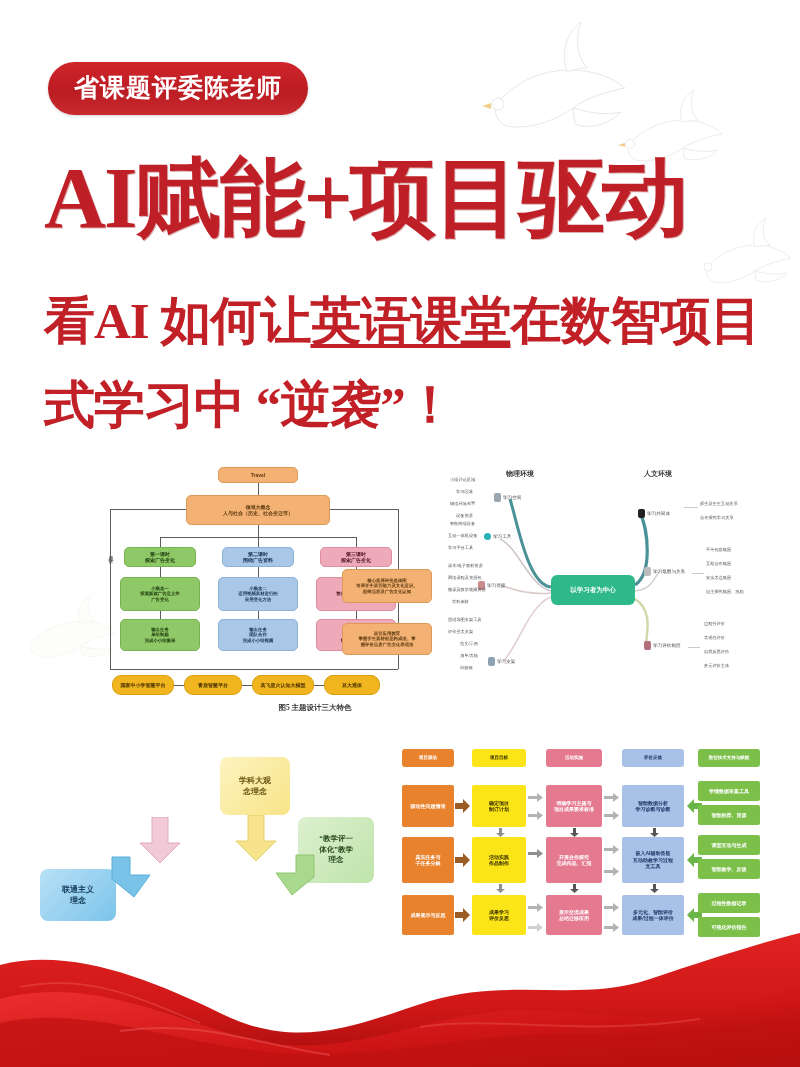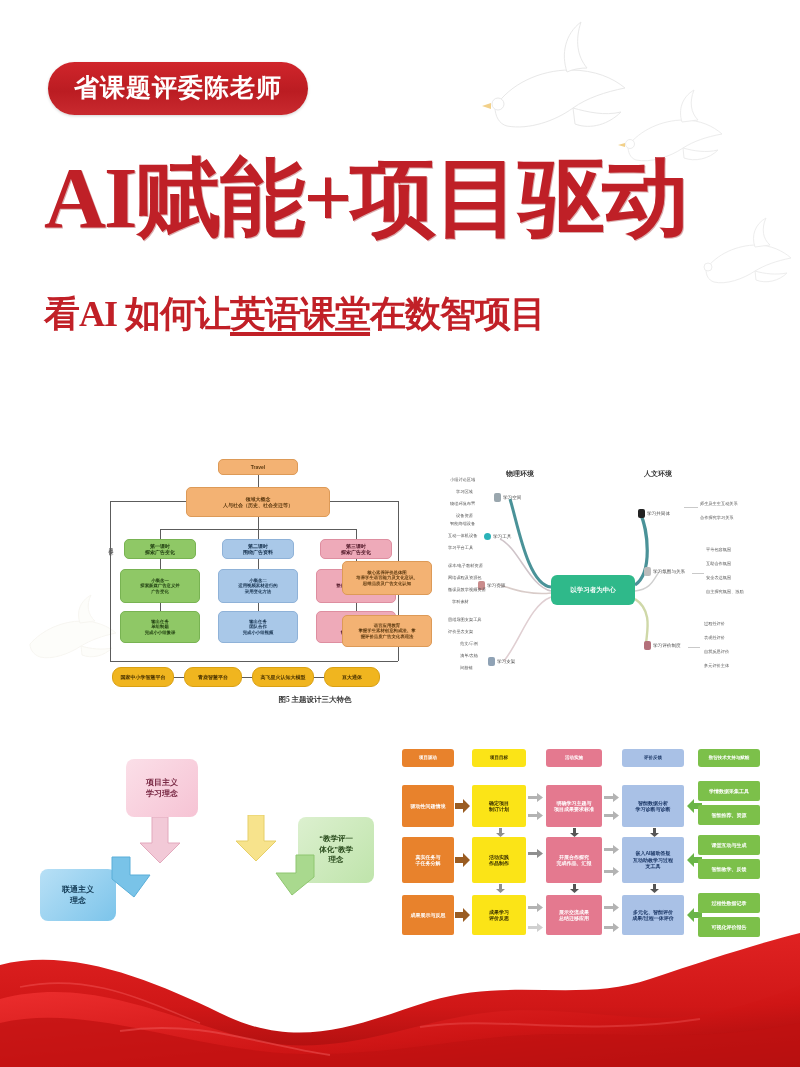--- a/index.html
+++ b/index.html
@@ -37,34 +37,34 @@
     letter-spacing:-2px;
     white-space:nowrap;
     text-shadow:1px 1px 0 rgba(150,20,24,.35);
   }
 
   
   .sub{
     position:absolute;left:44px;width:726px;
     font-family:"Liberation Serif","DejaVu Serif",serif;
     font-weight:bold;
-    font-size:36px;line-height:1.0;
+    font-size:51px;line-height:1.0;
     color:#c12027;
     white-space:nowrap;
     letter-spacing:-1px;
   }
   #sub1{top:296px;}
   #sub2{top:380px;}
   .ul{ text-decoration:underline; text-decoration-thickness:4px; text-underline-offset:6px;}
 
   
   #figures{position:absolute;left:0;top:455px;width:800px;height:505px;}
 
   
-  #fig1{position:absolute;left:98px;top:0px;width:340px;height:270px;}
+  #fig1{position:absolute;left:98px;top:8px;width:340px;height:270px;}
   .n{position:absolute;box-sizing:border-box;display:flex;align-items:center;justify-content:center;
      text-align:center;border-radius:5px;font-size:5px;line-height:1.25;font-weight:bold;
      padding:2px 2px;overflow:hidden;}
   .n.sm{font-size:4.4px;}
   .or{background:#f3b273;border:1px solid #dd9a57;color:#5d3a10;}
   .gr{background:#8fc866;border:1px solid #78b352;color:#1f3d10;}
   .bl{background:#a9c8e8;border:1px solid #8fb2d8;color:#16324f;}
   .pk{background:#eeaab9;border:1px solid #de8ea0;color:#4f1626;}
   .ye{background:#f0b51f;border:1px solid #d9a013;color:#4a3300;border-radius:9px;}
   .ln{position:absolute;background:#5c5c5c;}
@@ -160,20 +160,21 @@
     </svg>
   </div>
 
   <div id="badge">省课题评委陈老师</div>
 
   <div id="headline">AI赋能+项目驱动</div>
 
   <div id="sub1" class="sub">
     <span>看AI 如何让</span><span class="ul">英语课堂</span><span>在数智项目</span>
   </div>
+  <div id="sub2" class="sub">式学习中 “逆袭”！</div>
 
   <div id="figures">
 
     <div id="fig1">
       <div id="fig1side">主题设计</div>
 
       <div class="n or" style="left:120px;top:4px;width:80px;height:16px;">Travel</div>
       <div class="ln vl" style="left:160px;top:20px;height:12px;"></div>
       <div class="n or" style="left:88px;top:32px;width:144px;height:30px;white-space:pre-line;">领域大概念
 人与社会（历史、社会变迁等）</div>
@@ -322,22 +323,22 @@
       <div class="mmline" style="left:240px;top:182px;width:12px;"></div>
       <div class="mmleaf" style="left:256px;top:156px;">过程性评价</div>
       <div class="mmleaf" style="left:256px;top:170px;">表现性评价</div>
       <div class="mmleaf" style="left:256px;top:184px;">自我反思评价</div>
       <div class="mmleaf" style="left:256px;top:198px;">多元评价主体</div>
     </div>
 
     <div id="fig3">
       <div id="c_blue" class="cbox" style="white-space:pre-line;">联通主义
 理念</div>
-      <div id="c_pink" class="cbox" style="white-space:pre-line;">项目主义
-学习理念</div>
+      <div id="c_yellow" class="cbox" style="white-space:pre-line;">学科大观
+念理念</div>
       <div id="c_green" class="cbox" style="white-space:pre-line;">“教学评一
 体化”教学
 理念</div>
 
       <svg class="arrow" style="left:110px;top:74px;" width="44" height="48" viewBox="0 0 44 48">
         <path d="M14 0 H30 V26 H42 L22 46 L2 26 H14 Z" fill="#f2c9d7" stroke="#e2a9bd" stroke-width="1"></path>
       </svg>
       <svg class="arrow" style="left:206px;top:72px;" width="44" height="48" viewBox="0 0 44 48">
         <path d="M14 0 H30 V26 H42 L22 46 L2 26 H14 Z" fill="#f7e38c" stroke="#e6cf68" stroke-width="1"></path>
       </svg>

